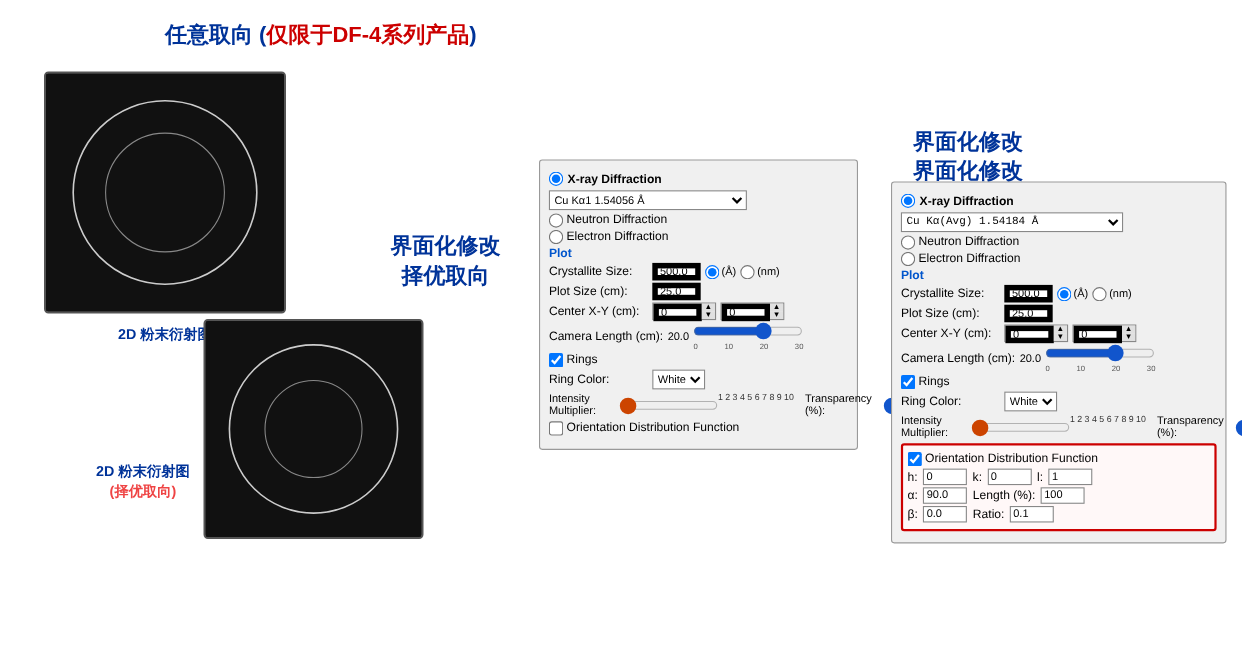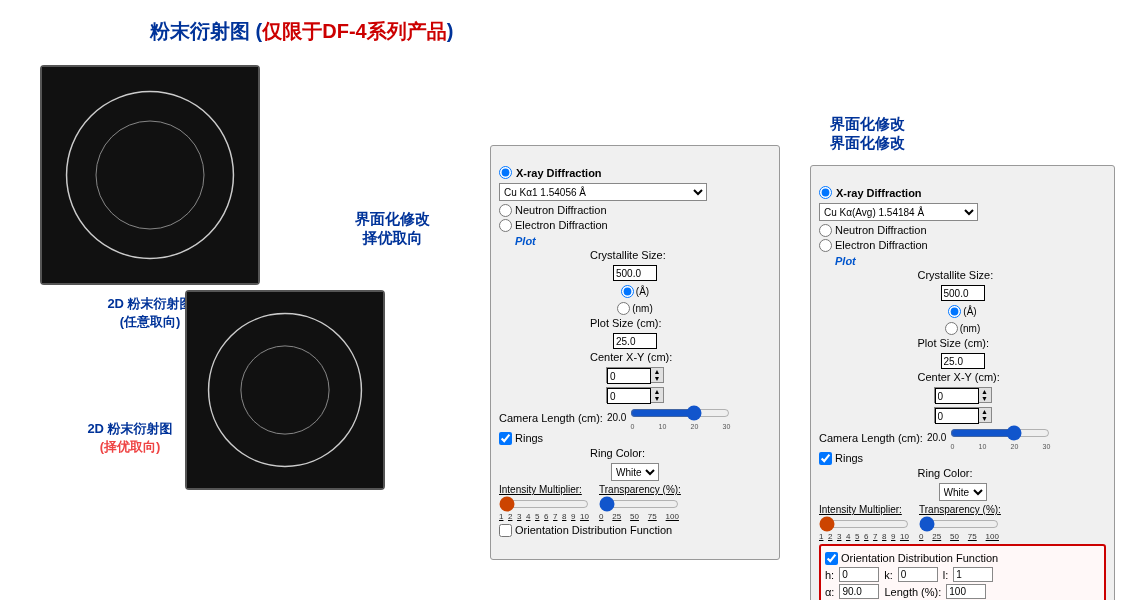--- a/index.html
+++ b/index.html
@@ -34,21 +34,21 @@
       font-weight: bold;
       text-align: center;
     }
 
     
     .settings-panel {
       position: absolute;
       background: #f0f0f0;
       border: 1px solid #999;
       border-radius: 3px;
-      padding: 20px 8px;
+      padding: 10px 8px;
       font-size: 11px;
     }
 
     .settings-panel .panel-title {
       display: flex;
       align-items: center;
       gap: 4px;
       font-weight: bold;
       font-size: 11px;
       margin-bottom: 4px;
@@ -57,42 +57,40 @@
     .radio-row {
       display: flex;
       align-items: flex-start;
       gap: 3px;
       margin: 2px 0;
     }
 
     .plot-label {
       color: #0055cc;
       font-weight: bold;
-      margin: 3px 0 2px 16px;
-      font-style: italic;
+      margin: 3px 0 2px 0;
     }
 
     .field-row {
       display: flex;
       align-items: center;
       gap: 4px;
       margin: 2px 0;
-      flex-direction: column;
     }
 
     .field-row label {
       white-space: nowrap;
       min-width: 90px;
     }
 
     .field-row input[type="text"] {
       width: 44px;
       height: 16px;
       font-size: 10px;
-      border: 1px solid #000000;
+      border: 5px solid #000000;
       padding: 1px 2px;
     }
 
     .radio-inline {
       display: inline-flex;
       align-items: center;
       gap: 2px;
       font-size: 10px;
     }
 
@@ -103,22 +101,20 @@
       color: #333;
     }
 
     .two-sliders {
       display: flex;
       gap: 10px;
     }
 
     .slider-group {
       display: flex;
-      flex-direction: column;
-      text-decoration: underline;
     }
 
     .slider-group label {
       font-size: 10px;
       margin-bottom: 1px;
     }
 
     select {
       font-size: 10px;
       height: 18px;
@@ -154,21 +150,21 @@
       height: 15px;
       font-size: 10px;
       border: 1px solid #888;
       padding: 1px 2px;
     }
 
     
     .annotation {
       position: absolute;
       color: #003399;
-      font-size: 15px;
+      font-size: 20px;
       font-weight: bold;
       text-align: center;
     }
 
     
     .spin-wrapper {
       display: inline-flex;
       align-items: stretch;
       border: 1px solid #888;
       height: 16px;
@@ -217,34 +213,33 @@
       justify-content: space-between;
       font-size: 7px;
       width: 100px;
       color: #555;
     }
   </style>
 </head>
 <body>
 
 <div style="position:absolute; top:18px; left:150px; font-size:20px; font-weight:bold; color:#003399;">
-  <span>粉末衍射图 (</span><span style="color:#cc0000;">仅限于DF-4系列产品</span><span>)</span>
+  <span>任意取向 (</span><span style="color:#cc0000;">仅限于DF-4系列产品</span><span>)</span>
 </div>
 
 <div class="diff-panel" style="left:40px; top:65px; width:220px; height:220px;">
   <svg viewBox="0 0 220 220" xmlns="http://www.w3.org/2000/svg" style="width:100%;height:100%;">
     <rect width="220" height="220" fill="#111"></rect>
     <circle cx="110" cy="110" r="85" fill="none" stroke="#ccc" stroke-width="1.5"></circle>
     <circle cx="110" cy="110" r="55" fill="none" stroke="#888" stroke-width="1"></circle>
   </svg>
 </div>
 
 <div class="panel-label" style="left:40px; top:295px; width:220px;">
   <div style="color:#003399;font-size:13px;font-weight:bold;">2D 粉末衍射图</div>
-  <div style="color:#003399;font-size:13px;font-weight:bold;">(任意取向)</div>
 </div>
 
 <div class="diff-panel" style="left:185px; top:290px; width:200px; height:200px;">
   <svg viewBox="0 0 200 200" xmlns="http://www.w3.org/2000/svg" style="width:100%;height:100%;">
     <rect width="200" height="200" fill="#111"></rect>
     <circle cx="100" cy="100" r="78" fill="none" stroke="#ccc" stroke-width="1.5"></circle>
     <circle cx="100" cy="100" r="45" fill="none" stroke="#888" stroke-width="1"></circle>
   </svg>
 </div>
 
@@ -264,21 +259,21 @@
 </div>
 
 <div class="settings-panel" style="left:490px; top:145px; width:290px;">
 
   <div class="panel-title">
     <input type="radio" checked="" name="xrd1mode" style="">
     <span>X-ray Diffraction</span>
   </div>
 
   <div style="margin-bottom:3px;">
-    <select style="width:208px;"><option>Cu Kα1 1.54056 Å</option><option>Cu Kα2 1.54439 Å</option><option>Mo Kα1 0.70930 Å</option></select>
+    <select style="width:180px;"><option>Cu Kα1 1.54056 Å</option><option>Cu Kα2 1.54439 Å</option><option>Mo Kα1 0.70930 Å</option></select>
   </div>
 
   <div class="radio-row">
     <input type="radio" name="xrd1mode2" style="">
     <span>Neutron Diffraction</span>
   </div>
   <div class="radio-row">
     <input type="radio" name="xrd1mode2" style="">
     <span>Electron Diffraction</span>
   </div>
@@ -389,21 +384,21 @@
 </div>
 
 <div class="settings-panel" style="left:810px; top:165px; width:305px;">
 
   <div class="panel-title">
     <input type="radio" checked="" name="xrd2mode" style="">
     <span>X-ray Diffraction</span>
   </div>
 
   <div style="margin-bottom:3px;">
-    <select style="width:159px;"><option>Cu Kα(Avg) 1.54184 Å</option><option>Cu Kα1 1.54056 Å</option></select>
+    <select style="width:202px;font-family:Liberation Mono, monospace;"><option>Cu Kα(Avg) 1.54184 Å</option><option>Cu Kα1 1.54056 Å</option></select>
   </div>
 
   <div class="radio-row">
     <input type="radio" name="xrd2mode2" style="">
     <span>Neutron Diffraction</span>
   </div>
   <div class="radio-row">
     <input type="radio" name="xrd2mode2" style="">
     <span>Electron Diffraction</span>
   </div>

